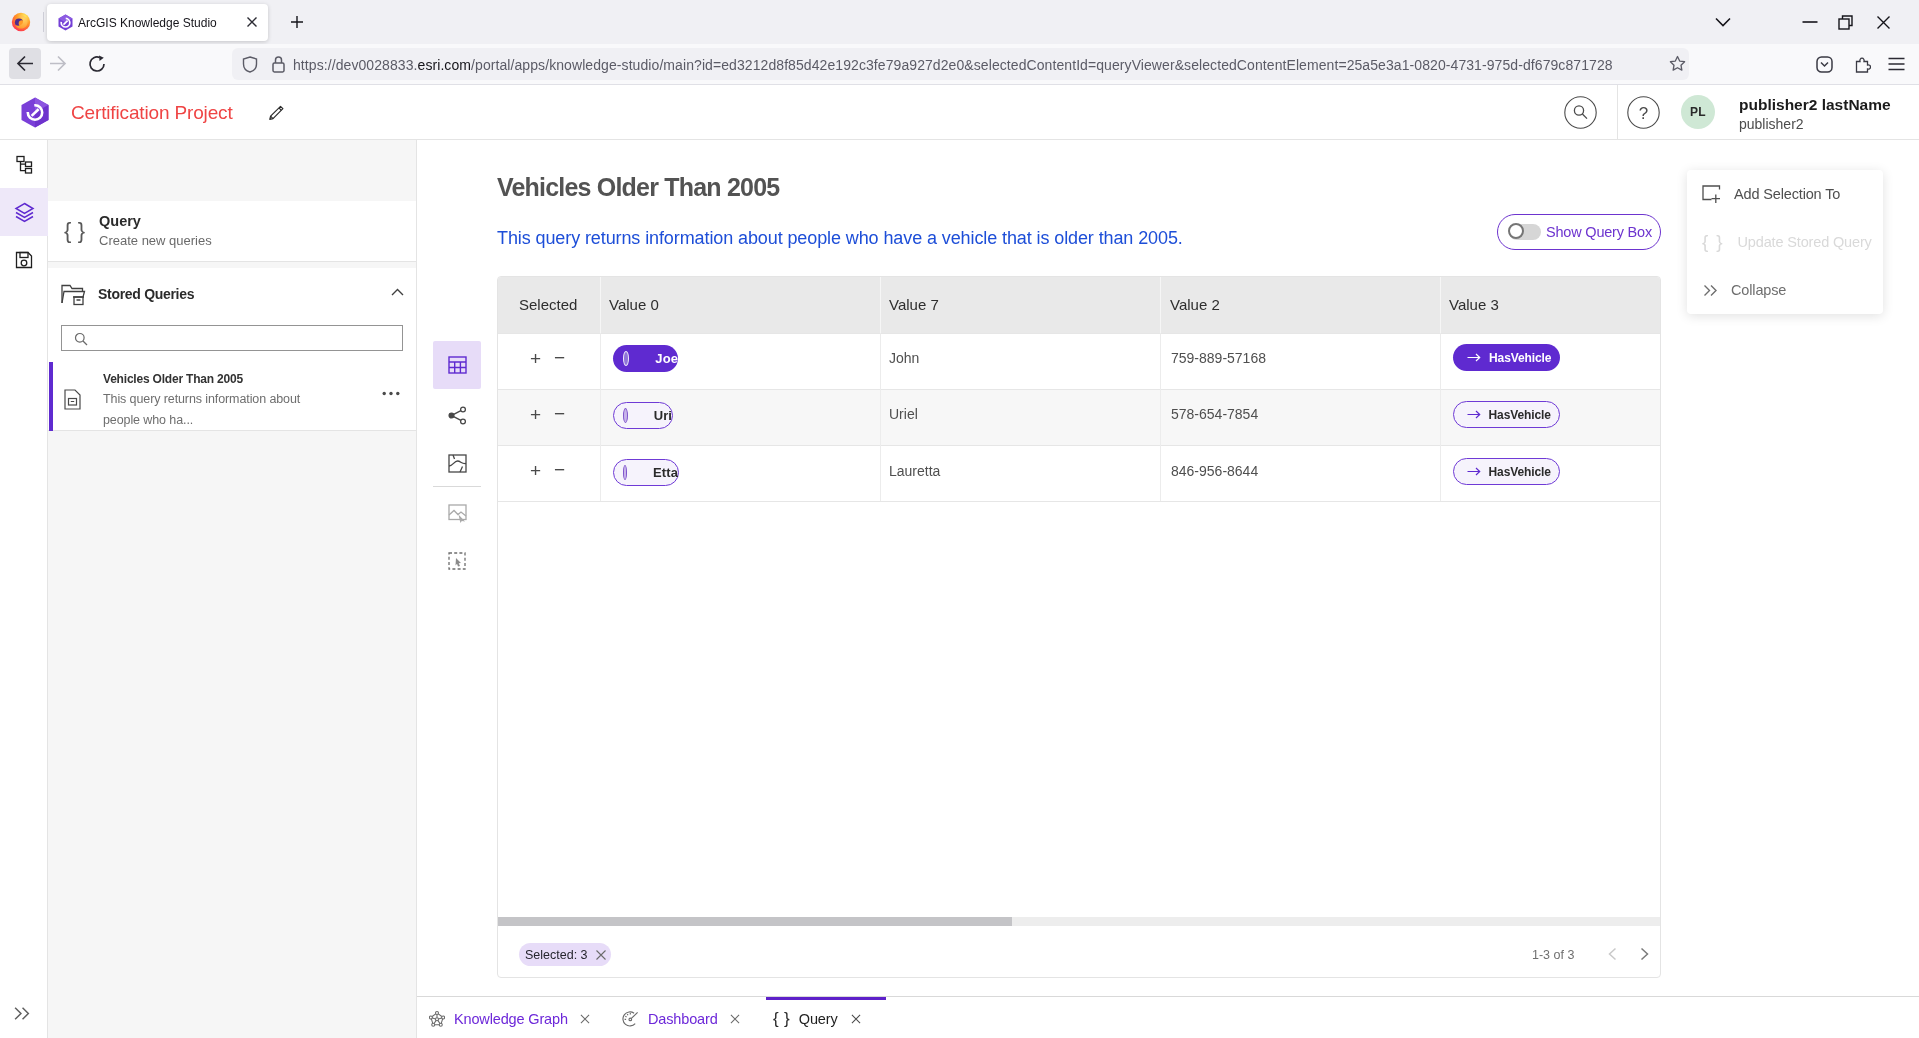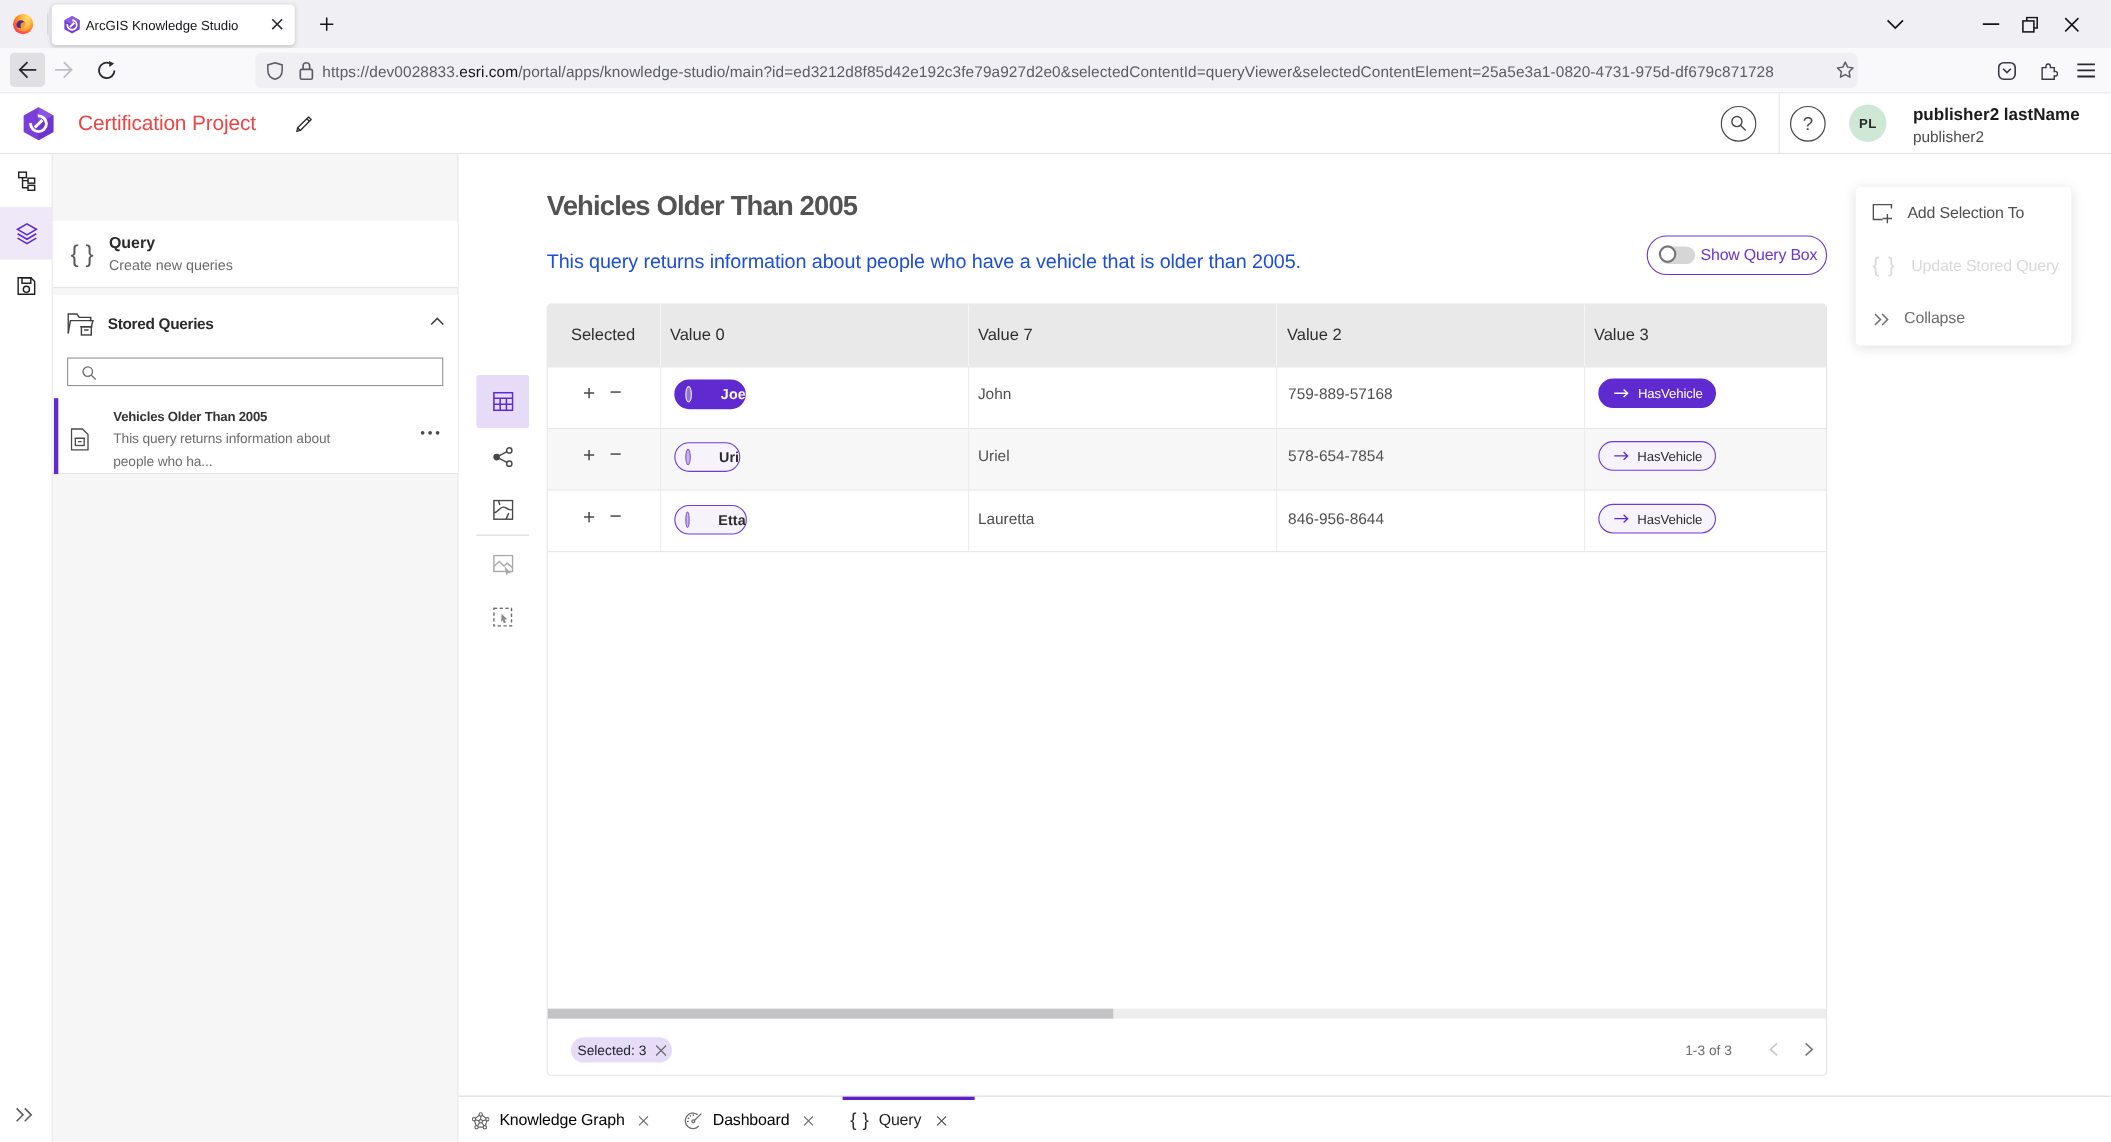--- a/index.html
+++ b/index.html
@@ -38,28 +38,28 @@
 .thead{position:absolute;left:0;top:0;width:1162px;height:56px;background:#e9e9e9;border-radius:3px 3px 0 0}
 .th{position:absolute;top:0;height:56px;line-height:56px;font-size:15px;color:#2e2e2e;font-weight:normal}
 .colsep{position:absolute;top:0;width:1px;height:56px;background:#f6f6f6}
 .rowsep{position:absolute;left:0;width:1162px;height:1px;background:#e6e6e6}
 .vline{position:absolute;top:56px;width:1px;height:168px;background:#ececec}
 .cell{position:absolute;font-size:14px;color:#4f4f4f}
 .pm{position:absolute;font-size:19px;color:#4a4a4a;font-weight:normal}
 .epill{position:absolute;height:27px;border-radius:14px;display:flex;align-items:center}
 .epill .dot{width:15px;height:15px;border-radius:50%;margin-left:10px}
 .epill .lbl{margin-left:26px;font-size:13px;font-weight:bold;letter-spacing:0.1px}
-.rpill{position:absolute;height:27px;border-radius:14px;display:flex;align-items:center;font-size:12px;font-weight:normal;letter-spacing:-0.1px;white-space:nowrap}
+.rpill{position:absolute;height:27px;border-radius:14px;display:flex;align-items:center;font-size:12px;font-weight:bold;letter-spacing:-0.1px;white-space:nowrap}
 
 #popup{position:absolute;left:1687px;top:170px;width:196px;height:144px;background:#fff;border-radius:4px;box-shadow:0 2px 12px rgba(0,0,0,.12)}
 .popitem{position:absolute;left:0;width:196px;height:48px;display:flex;align-items:center}
 .popitem .txt{margin-left:13px;font-size:14.5px;letter-spacing:-0.15px;white-space:nowrap}
 
 #btabline{position:absolute;left:417px;top:996px;width:1502px;height:1px;background:#d9d9d9}
-.btab{position:absolute;top:999px;height:39px;display:flex;align-items:center;font-size:14.5px;color:#000000;letter-spacing:-0.15px}
+.btab{position:absolute;top:999px;height:39px;display:flex;align-items:center;font-size:14.5px;color:#6d28d9;letter-spacing:-0.15px}
 </style>
 </head>
 <body>
 <div id="root">
 
 <div id="tabbar">
   <svg class="abs" style="left:11px;top:12px" width="20" height="20" viewBox="0 0 20 20">
     <defs>
       <radialGradient id="ffg" cx="0.70" cy="0.20" r="1.1">
         <stop offset="0" stop-color="#ffe95c"></stop>

